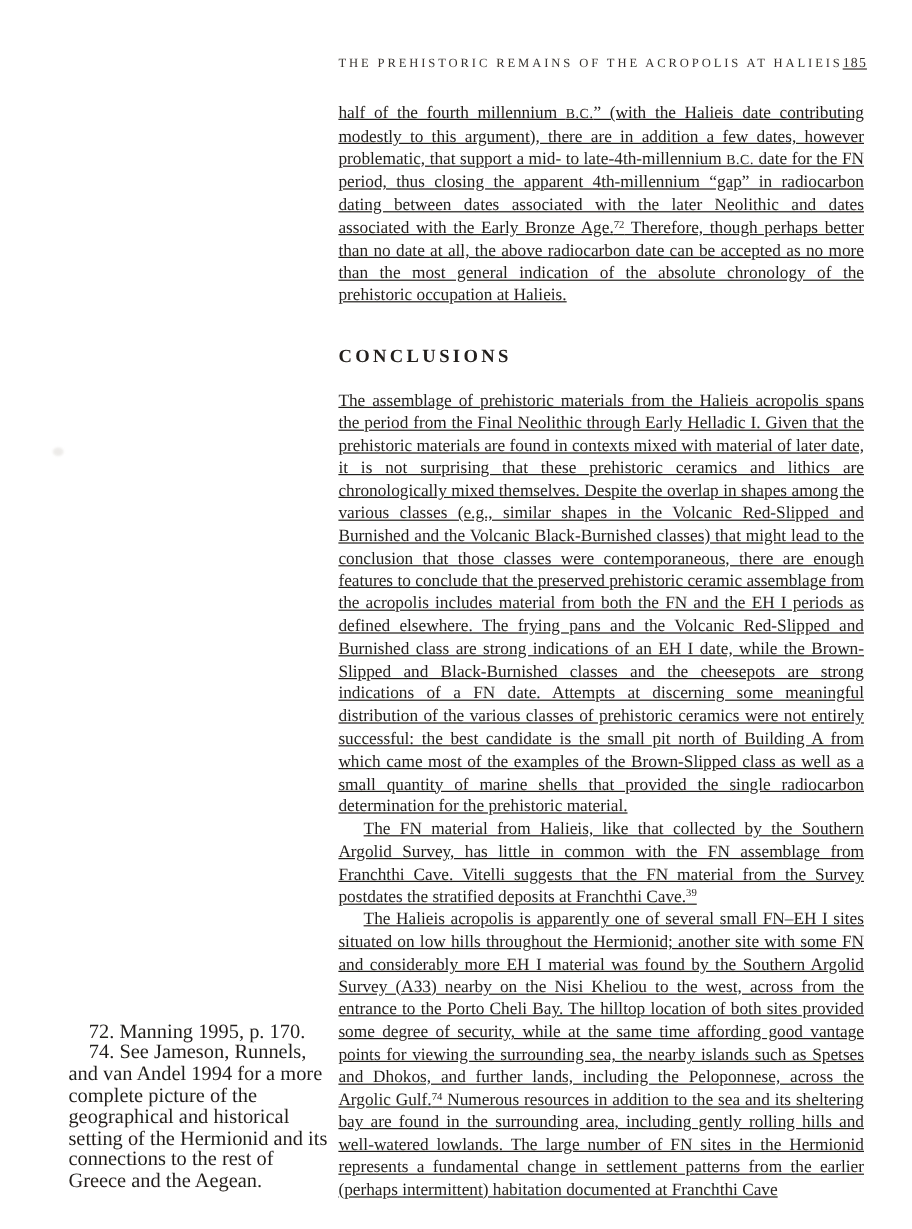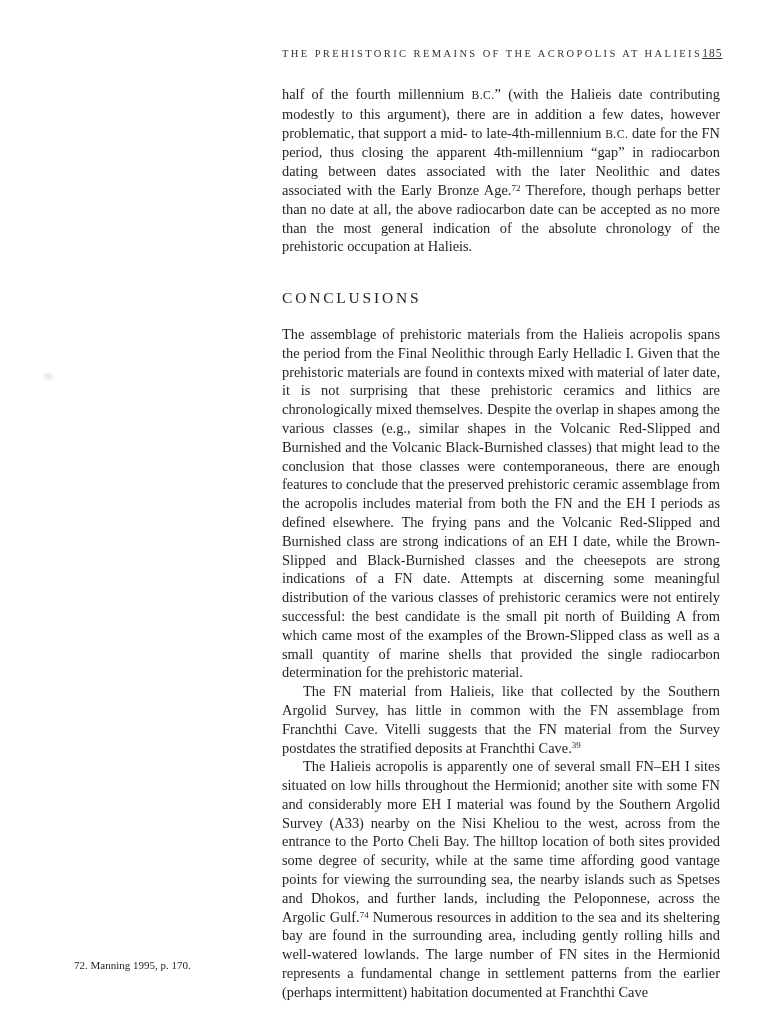--- a/index.html
+++ b/index.html
@@ -46,38 +46,39 @@
     top: 85px;
     width: 438px;
     font-size: 14.4px;
     line-height: 18.8px;
     text-align: justify;
     hyphens: none;
   }
   .body-p {
     margin: 0;
     padding: 0;
+    text-decoration: underline;
   }
   .body-p.indented {
     text-indent: 21px;
   }
   .section-heading {
     margin: 33px 0 17px 0;
     font-size: 15.5px;
-    font-weight: normal;
+    font-weight: bold;
     letter-spacing: 2.8px;
     color: var(--ink);
   }
   
   .footnote-col {
     position: absolute;
     left: 57px;
-    bottom: 49px;
+    bottom: 31px;
     width: 218px;
-    font-size: 11px;
+    font-size: 17px;
     line-height: 17.8px;
     text-align: left;
   }
   .footnote {
     margin: 0;
     padding: 0;
     text-indent: 17px;
   }
   
   .seg-normal { font-style: normal; }
@@ -110,20 +111,21 @@
 
 <div class="page">
 
   <div class="running-head">
     <span class="rh-title">THE PREHISTORIC REMAINS OF THE ACROPOLIS AT HALIEIS</span>
     <span class="rh-page">185</span>
   </div>
 
   <div class="footnote-col">
     <p class="footnote"><span class="seg-normal">72. Manning 1995, p. 170.</span></p>
+    <p class="footnote"><span class="seg-normal">74. See Jameson, Runnels, and van Andel 1994 for a more complete picture of the geographical and historical setting of the Hermionid and its connections to the rest of Greece and the Aegean.</span></p>
   </div>
 
   <div class="main-col">
     <p class="body-p"><span class="seg-normal">half of the fourth millennium </span><span class="seg-smallcaps">B.C.</span><span class="seg-normal">” (with the Halieis date contributing modestly to this argument), there are in addition a few dates, however problematic, that support a mid- to late-4th-millennium </span><span class="seg-smallcaps">B.C.</span><span class="seg-normal"> date for the FN period, thus closing the apparent 4th-millennium “gap” in radiocarbon dating between dates associated with the later Neolithic and dates associated with the Early Bronze Age.</span><span class="seg-sup">72</span><span class="seg-normal"> Therefore, though perhaps better than no date at all, the above radiocarbon date can be accepted as no more than the most general indication of the absolute chronology of the prehistoric occupation at Halieis.</span></p>
     <h2 class="section-heading">CONCLUSIONS</h2>
     <p class="body-p"><span class="seg-normal">The assemblage of prehistoric materials from the Halieis acropolis spans the period from the Final Neolithic through Early Helladic I. Given that the prehistoric materials are found in contexts mixed with material of later date, it is not surprising that these prehistoric ceramics and lithics are chronologically mixed themselves. Despite the overlap in shapes among the various classes (e.g., similar shapes in the Volcanic Red-Slipped and Burnished and the Volcanic Black-Burnished classes) that might lead to the conclusion that those classes were contemporaneous, there are enough features to conclude that the preserved prehistoric ceramic assemblage from the acropolis includes material from both the FN and the EH I periods as defined elsewhere. The frying pans and the Volcanic Red-Slipped and Burnished class are strong indications of an EH I date, while the Brown-Slipped and Black-Burnished classes and the cheesepots are strong indications of a FN date. Attempts at discerning some meaningful distribution of the various classes of prehistoric ceramics were not entirely successful: the best candidate is the small pit north of Building A from which came most of the examples of the Brown-Slipped class as well as a small quantity of marine shells that provided the single radiocarbon determination for the prehistoric material.</span></p>
     <p class="body-p indented"><span class="seg-normal">The FN material from Halieis, like that collected by the Southern Argolid Survey, has little in common with the FN assemblage from Franchthi Cave. Vitelli suggests that the FN material from the Survey postdates the stratified deposits at Franchthi Cave.</span><span class="seg-sup">39</span></p>
     <p class="body-p indented"><span class="seg-normal">The Halieis acropolis is apparently one of several small FN–EH I sites situated on low hills throughout the Hermionid; another site with some FN and considerably more EH I material was found by the Southern Argolid Survey (A33) nearby on the Nisi Kheliou to the west, across from the entrance to the Porto Cheli Bay. The hilltop location of both sites provided some degree of security, while at the same time affording good vantage points for viewing the surrounding sea, the nearby islands such as Spetses and Dhokos, and further lands, including the Peloponnese, across the Argolic Gulf.</span><span class="seg-sup">74</span><span class="seg-normal"> Numerous resources in addition to the sea and its sheltering bay are found in the surrounding area, including gently rolling hills and well-watered lowlands. The large number of FN sites in the Hermionid represents a fundamental change in settlement patterns from the earlier (perhaps intermittent) habitation documented at Franchthi Cave</span></p>
   </div>
 

